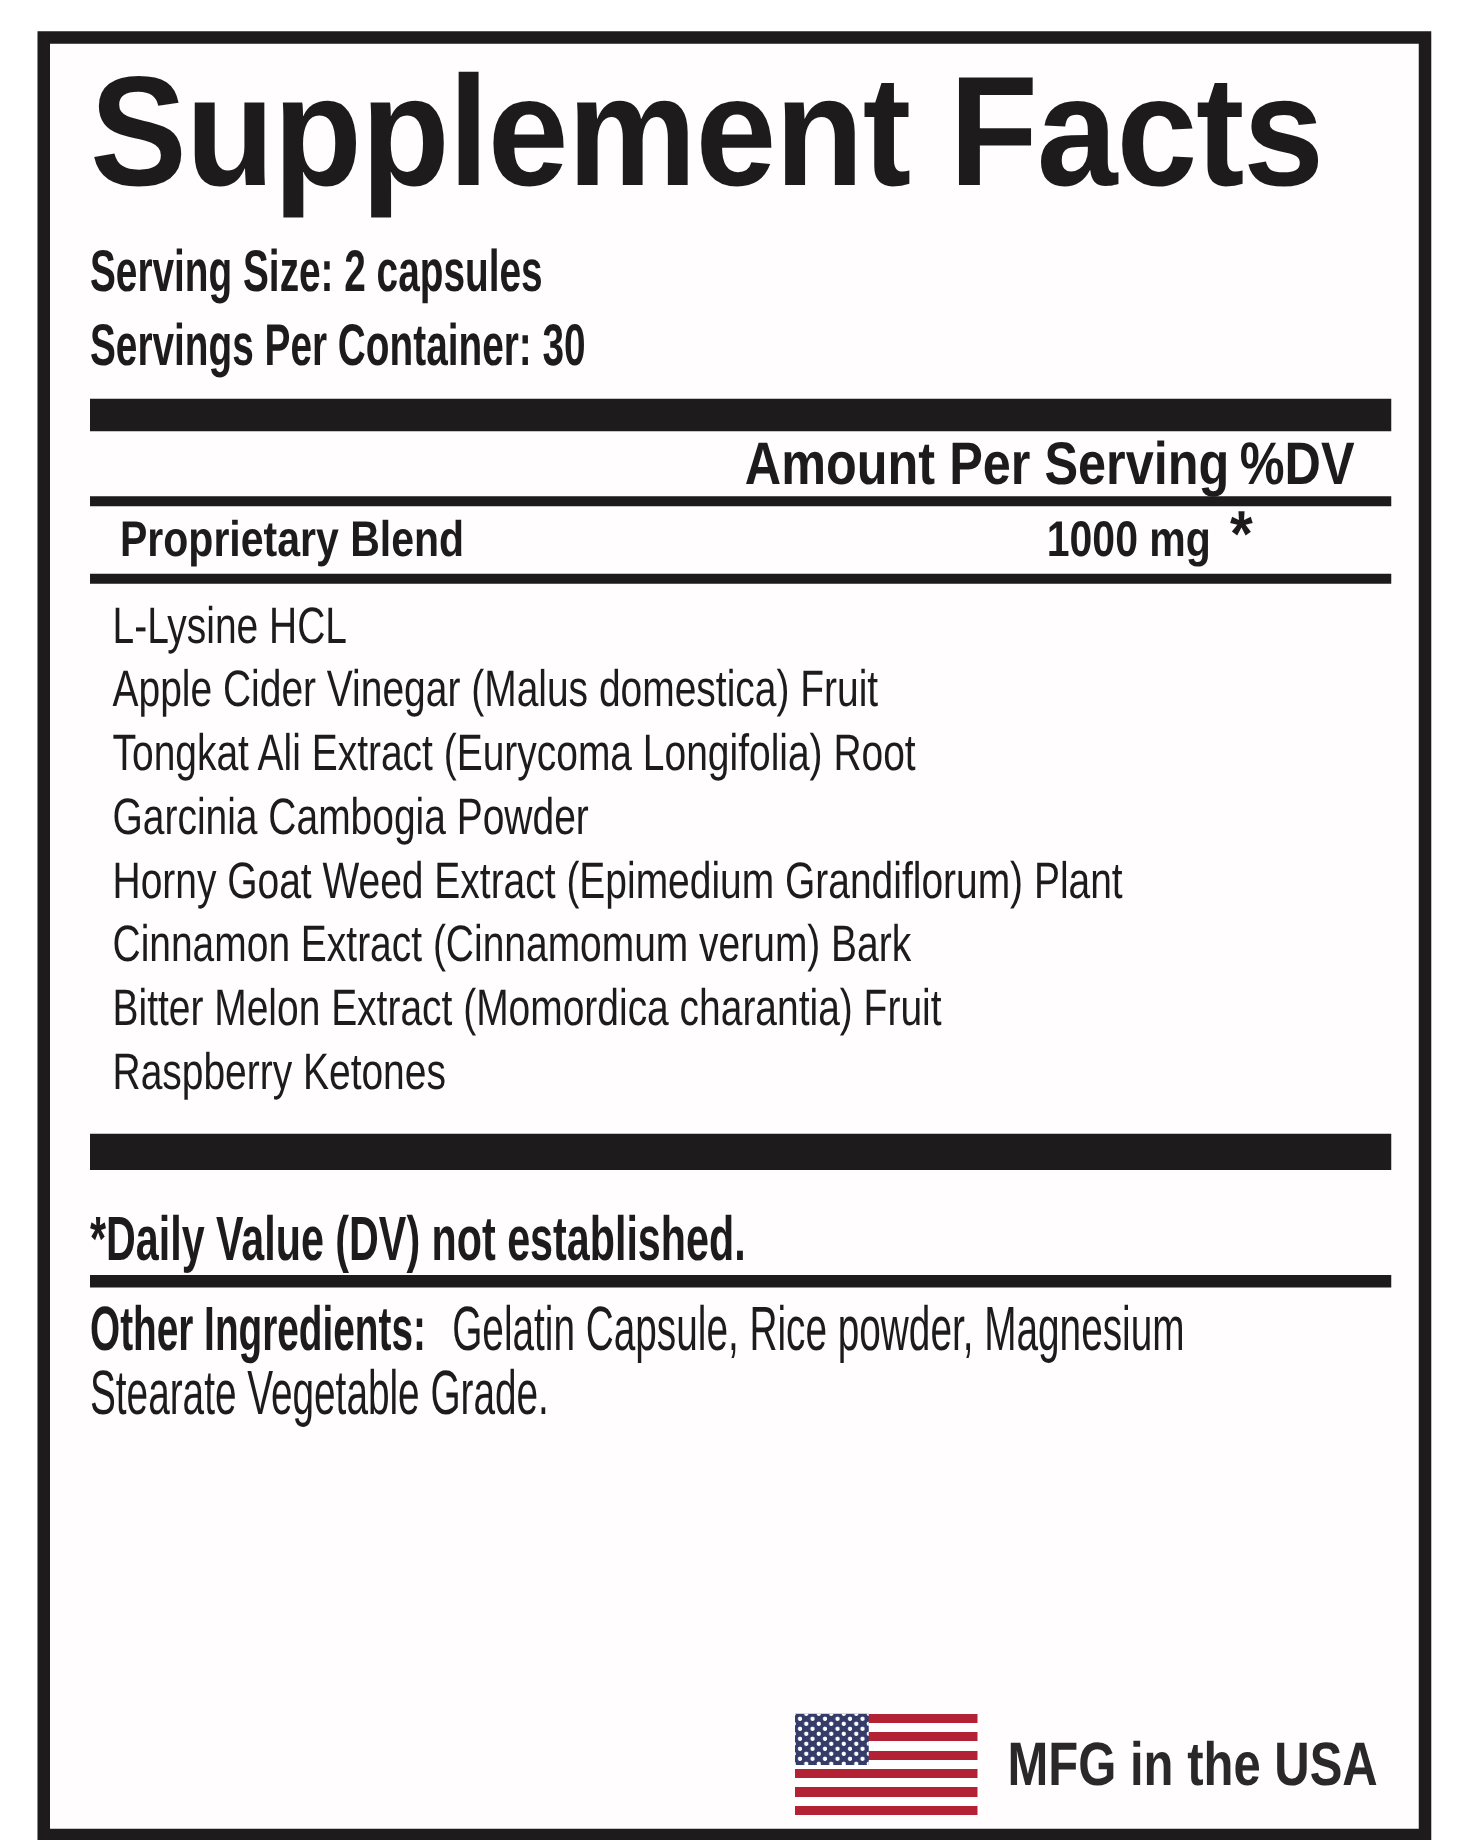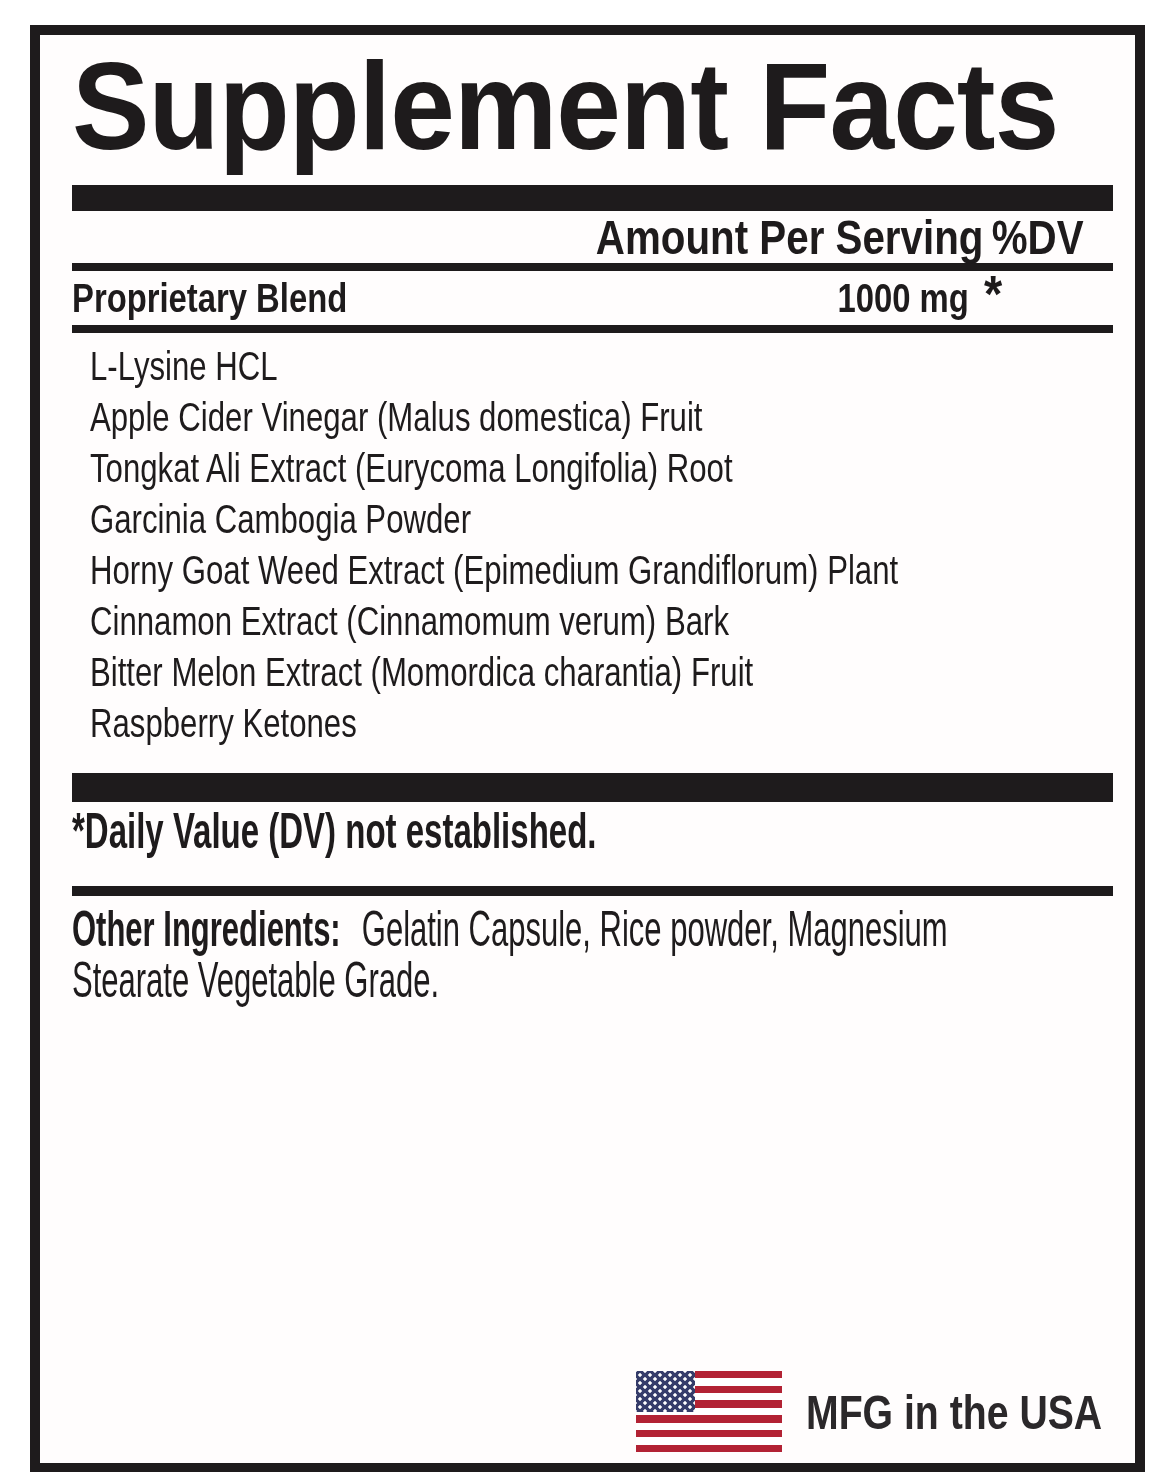--- a/index.html
+++ b/index.html
@@ -72,39 +72,40 @@
 
   .dv-col { width: 130px; text-align: left; flex: 0 0 130px; }
   .sqz-c { display: inline-block; white-space: nowrap; transform: scaleX(.84); transform-origin: 50% 50%; }
 
   .prop-row {
     height: 54px;
     display: flex;
     align-items: center;
     font-weight: bold;
     font-size: 40px;
+    margin-left: 24px;
   }
   .prop-name { flex: 1 1 auto; }
   .prop-name .sqz { transform: scaleX(.82); }
   .prop-amount { transform: scaleX(.82); }
   .star { font-size: 52px; line-height: 30px; display: inline-block; transform: scaleX(.9); }
 
   .ing-list {
     padding: 8px 0 0 18px;
     margin-bottom: 24px;
     font-size: 41px;
     font-weight: normal;
   }
   .ing-row { line-height: 51px; height: 51px; }
   .ing-row .sqz { transform: scaleX(.76); }
 
   .dv-note-row {
     height: 84px;
     display: flex;
-    align-items: flex-start;
+    align-items: flex-end;
     font-size: 50px;
     font-weight: bold;
   }
   .dv-note-row .sqz { transform: scaleX(.66); }
 
   .other-block {
     padding-top: 8px;
     font-size: 50px;
     line-height: 51px;
     width: 1500px;               
@@ -154,20 +155,24 @@
     white-space: nowrap;
   }
 </style>
 </head>
 <body>
 
 <div class="facts-box">
 
   <h1 class="title">Supplement Facts</h1>
 
+  <div class="serving-block">
+    <div class="serving-line">Serving Size: 2 capsules</div>
+    <div class="serving-line">Servings Per Container: 30</div>
+  </div>
 
   <div class="bar-thick1"></div>
 
   <div class="header-row">
     <span class="sqz-r">Amount Per Serving</span>
     <span class="dv-col"><span class="sqz-c">%DV</span></span>
   </div>
 
   <div class="rule-8"></div>
 

